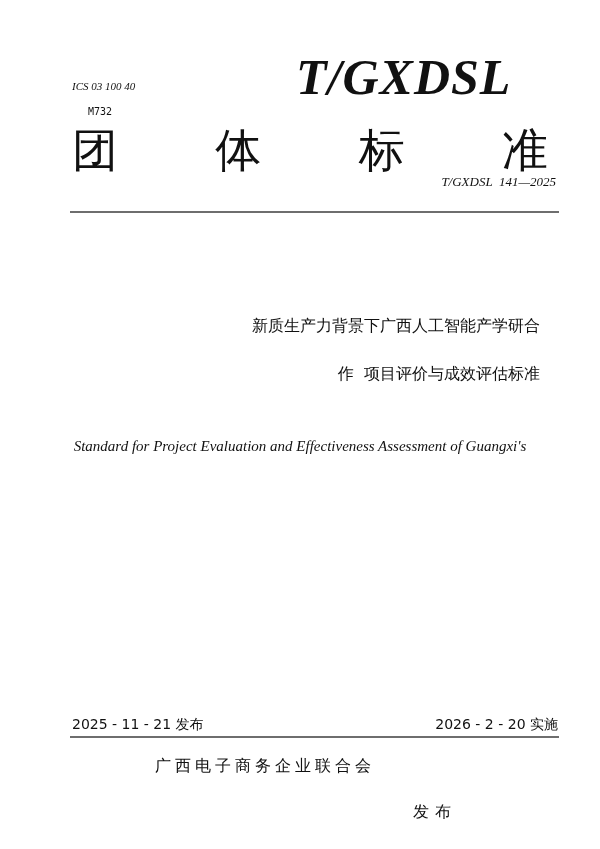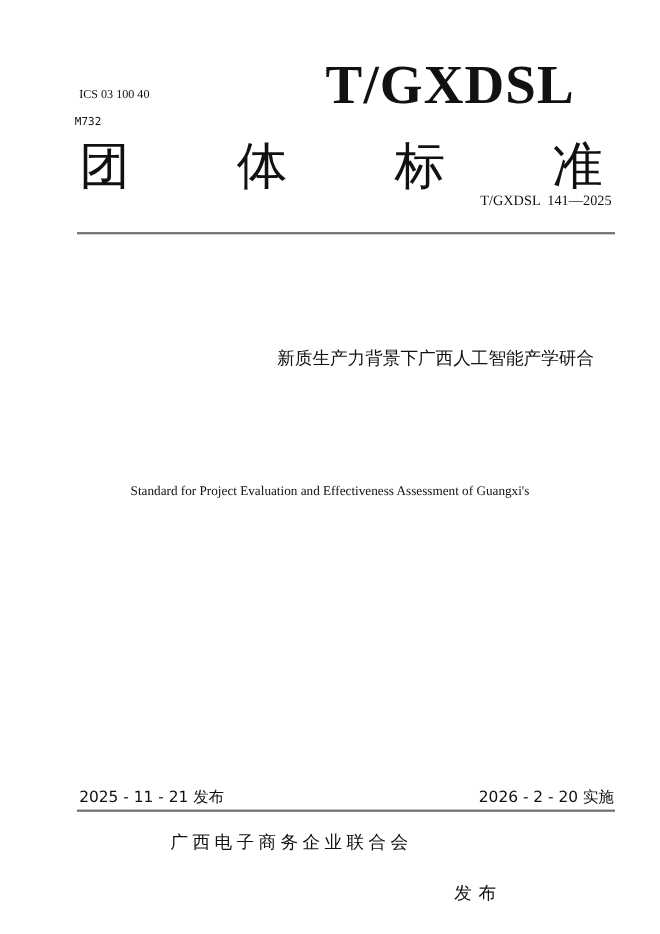--- a/index.html
+++ b/index.html
@@ -1,27 +1,27 @@
 <!DOCTYPE html>
 <html><head>
 <meta charset="utf-8">
 <style>
   html, body { margin:0; padding:0; background:#ffffff; }
   body { width:600px; height:849px; position:relative; overflow:hidden; color:#111; }
   .abs { position:absolute; }
-  .serif { font-family: "Liberation Serif", "DejaVu Serif", serif; }
+  .serif { font-family: "Liberation Serif", "DejaVu Serif", serif; font-style: italic; }
   .sans { font-family: "DejaVu Sans", "Liberation Sans", sans-serif; }
   #ics { left:72px; top:80px; font-size:11px; }
-  #cls { left:68px; top:106px; font-size:10px; font-family:"DejaVu Sans Mono", monospace; }
+  #cls { left:88px; top:106px; font-size:10px; font-family:"DejaVu Sans Mono", monospace; }
   #brand { left:268px; top:52px; font-size:50px; font-weight:bold; letter-spacing:1px; line-height:50px;margin-left:28px; }
   #big-title { left:72px; top:125px; width:476px; display:flex; justify-content:space-between; font-size:46px; line-height:50px; }
   #docno { right:44px; top:174px; font-size:13px; }
   #top-rule { left:70px; top:211px; width:489px; height:2px; background:#6e6e6e; }
   #cn-title { left:60px; width:480px; top:302px; text-align:right; font-size:16px; line-height:48px; }
-  #en-title { left:50px; width:500px; top:430px; text-align:center; font-size:12px; line-height:32px; }
+  #en-title { left:50px; width:500px; top:430px; text-align:center; font-size:15px; line-height:32px; }
   #pub-date { left:72px; top:716px; font-size:14px; }
   #impl-date { right:42px; top:716px; font-size:14px; }
   #bottom-rule { left:70px; top:736px; width:489px; height:2px; background:#6e6e6e; }
   #publisher { left:155px; top:756px; font-size:16px; letter-spacing:4px; }
   #publish-word { left:413px; top:756px; font-size:16px; letter-spacing:6px;margin-top:46px; }
 </style>
 </head>
 <body>
 
 <div class="abs serif" id="ics">ICS 03 100 40</div>
@@ -33,20 +33,21 @@
   <span>体</span>
   <span>标</span>
   <span>准</span>
 </div>
 
 <div class="abs serif" id="docno" style="white-space:pre;">T/GXDSL  141—2025</div>
 <div class="abs" id="top-rule"></div>
 
 <div class="abs sans" id="cn-title">
   <div>新质生产力背景下广西人工智能产学研合</div>
+  <div style="white-space:pre;">作  项目评价与成效评估标准</div>
 </div>
 
 <div class="abs serif" id="en-title">
   <div>Standard for Project Evaluation and Effectiveness Assessment of Guangxi's</div>
 </div>
 
 <div class="abs sans" id="pub-date">2025 - 11 - 21 发布</div>
 <div class="abs sans" id="impl-date">2026 - 2 - 20 实施</div>
 <div class="abs" id="bottom-rule"></div>
 

